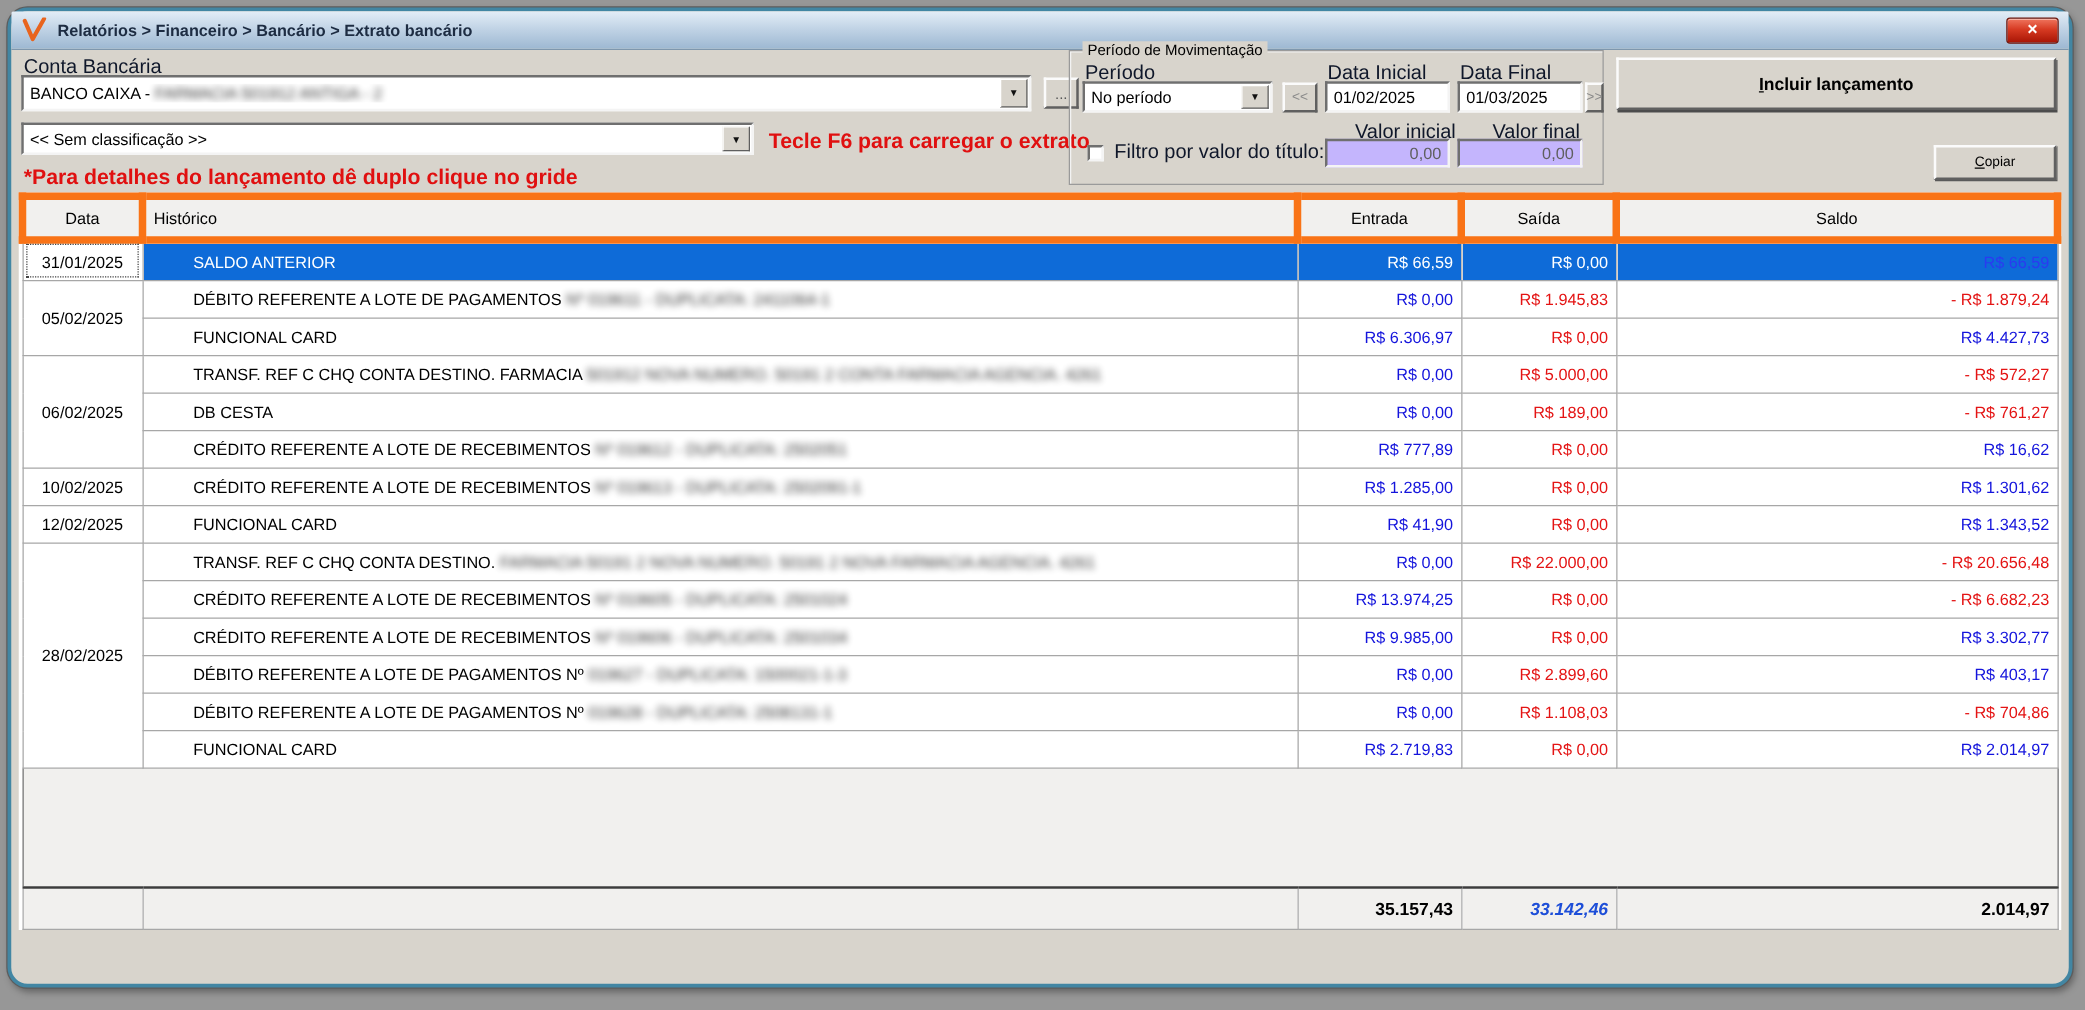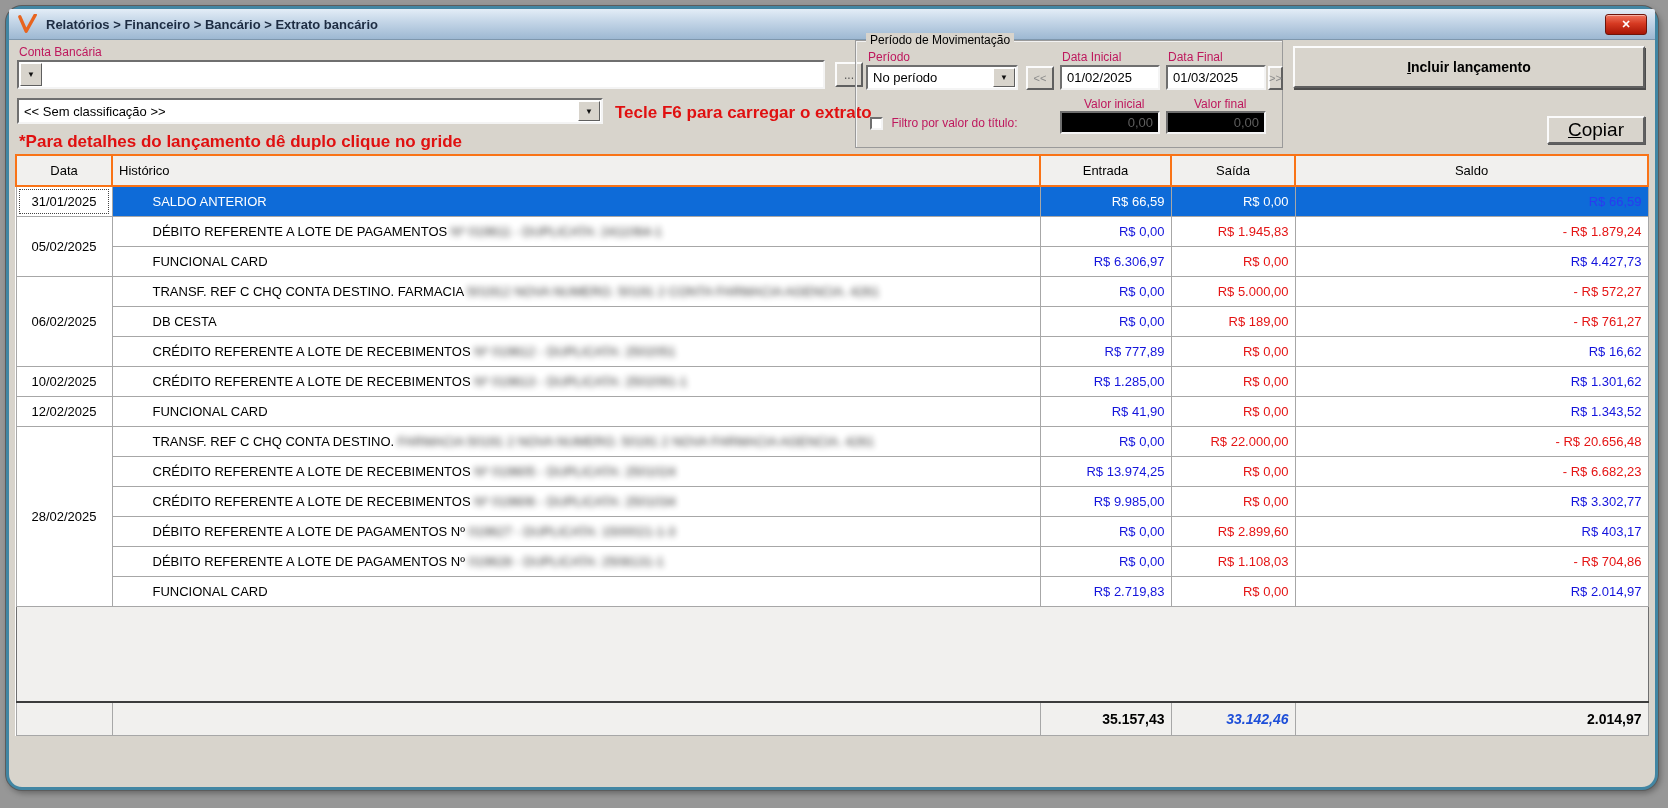--- a/index.html
+++ b/index.html
@@ -14,60 +14,60 @@
     border-bottom:1px solid #7e97ad;display:flex;align-items:center;padding:0 8px;border-radius:2px 2px 0 0;}
   .titlebar .logo{width:22px;height:20px;margin-right:7px;flex:0 0 auto;}
   .title-text{font-size:13px;font-weight:bold;color:#1d2c42;white-space:nowrap;}
   .close-btn{margin-left:auto;width:40px;height:19px;border-radius:3px;
     background:linear-gradient(to bottom,#f0755e 0%,#d63a22 45%,#a81505 100%);
     border:1px solid #6e150a;box-shadow:inset 0 1px 0 rgba(255,255,255,.45);
     color:#fff;font-size:11px;font-weight:bold;display:flex;align-items:center;justify-content:center;cursor:pointer;line-height:1;}
 
   
   .top-panel{position:relative;height:114px;}
-  .lbl{font-size:12px;color:#be185d;text-align:center;}
+  .lbl{font-size:16px;color:#0f172a;text-align:center;}
   .red-note{color:#e01010;font-weight:bold;font-size:17px;}
 
   .sunken{border:2px solid;border-color:#6f6f6f #f4f4f4 #f4f4f4 #6f6f6f;background:#fff;box-sizing:border-box;}
   .raised{border:2px solid;border-color:#fbfbfb #606060 #606060 #fbfbfb;background:#d8d4cc;box-sizing:border-box;}
 
   .combo{position:absolute;display:flex;align-items:center;}
   .combo .val{flex:1;font-size:13px;padding:0 5px;white-space:nowrap;overflow:hidden;color:#000;}
   .combo .drop{width:20px;align-self:stretch;margin:1px;background:#d8d4cc;
     border:1px solid;border-color:#fff #5f5f5f #5f5f5f #fff;
     display:flex;align-items:center;justify-content:center;font-size:8px;color:#111;cursor:pointer;flex:0 0 auto;}
   .blur{filter:blur(3px);opacity:.8;}
 
   .mini-btn{position:absolute;font-size:12px;color:#555;display:flex;align-items:center;justify-content:center;cursor:pointer;}
 
   
   .period-box{position:absolute;left:846px;top:0px;width:428px;height:108px;
     border:1px solid #9a9a9a;box-shadow:inset 1px 1px 0 #f2f2f2;box-sizing:border-box;}
   .period-box .legend{position:absolute;top:-8px;left:10px;background:#d8d4cc;padding:0 4px;font-size:12px;}
   .pb-item{position:absolute;}
   .field{font-size:13px;padding:2px 5px;box-sizing:border-box;display:flex;align-items:center;}
-  .field.num{justify-content:flex-end;background:#000000;color:#5f5f5f;}
+  .field.num{justify-content:flex-end;background:#c4b5fd;color:#5f5f5f;}
   .arrow-btn{font-size:11px;color:#8a8a8a;display:flex;align-items:center;justify-content:center;}
 
   .checkbox{width:13px;height:13px;background:#fff;border:2px solid;border-color:#6f6f6f #f4f4f4 #f4f4f4 #6f6f6f;
     display:inline-block;vertical-align:-3px;box-sizing:border-box;cursor:pointer;}
 
   .big-btn{position:absolute;left:1284px;top:6px;width:352px;height:42px;font-size:14px;font-weight:bold;color:#000;
     display:flex;align-items:center;justify-content:center;cursor:pointer;
     box-shadow:1px 2px 0 #4c4c4c;}
   .big-btn u, .copy-btn u{text-decoration:underline;}
-  .copy-btn{position:absolute;left:1538px;top:76px;width:98px;height:28px;font-size:19px;
+  .copy-btn{position:absolute;left:1538px;top:76px;width:98px;height:28px;font-size:11px;
     display:flex;align-items:center;justify-content:center;cursor:pointer;box-shadow:1px 1px 0 #5a5a5a;}
 
   
   .grid-wrap{margin:0 6px;}
   table.grid{border-collapse:collapse;table-layout:fixed;width:1634px;background:#fff;
     border:1px solid #6f6f6f;font-size:13px;}
   .grid th{height:29px;background:#f1f0ee;font-weight:normal;font-size:13px;color:#000;
-    border:2px solid #f97316;padding:0 6px;}
+    border:6px solid #f97316;padding:0 6px;}
   .grid th.h-desc{text-align:left;}
   .grid td{height:29px;border:1px solid #a7a7a7;padding:0 6px;background:#fff;overflow:hidden;white-space:nowrap;}
   .grid td.c-date{text-align:center;color:#000;}
   .grid td.c-desc{color:#000;padding-left:40px;}
   .grid td.c-val{text-align:right;}
   .grid td.entrada{color:#1414dc;}
   .grid td.saida{color:#e41414;}
   .grid td.saldo{color:#1414dc;}
   .grid td.saldo.neg{color:#e41414;}
   tr.selected td.c-desc, tr.selected td.c-val{background:#0e6bd8;color:#fff;}
@@ -97,20 +97,21 @@
       <span class="title-text">Relatórios &gt; Financeiro &gt; Bancário &gt; Extrato bancário</span>
       <div class="close-btn">
         <span>✕</span>
       </div>
     </div>
 
     <div class="top-panel">
       <div class="lbl" style="position:absolute;left:10px;top:5px;">Conta Bancária</div>
 
       <div class="combo sunken" style="left:8px;top:20px;width:808px;height:29px;">
+        <span class="val"><span>BANCO CAIXA - </span><span class="blur">FARMACIA 501912 ANTIGA - 2</span></span>
         <span class="drop">▼</span>
       </div>
       <div class="mini-btn raised" style="left:826px;top:22px;width:28px;height:25px;">
         <span>...</span>
       </div>
 
       <div class="combo sunken" style="left:8px;top:58px;width:586px;height:26px;">
         <span class="val">&lt;&lt; Sem classificação &gt;&gt;</span>
         <span class="drop">▼</span>
       </div>

